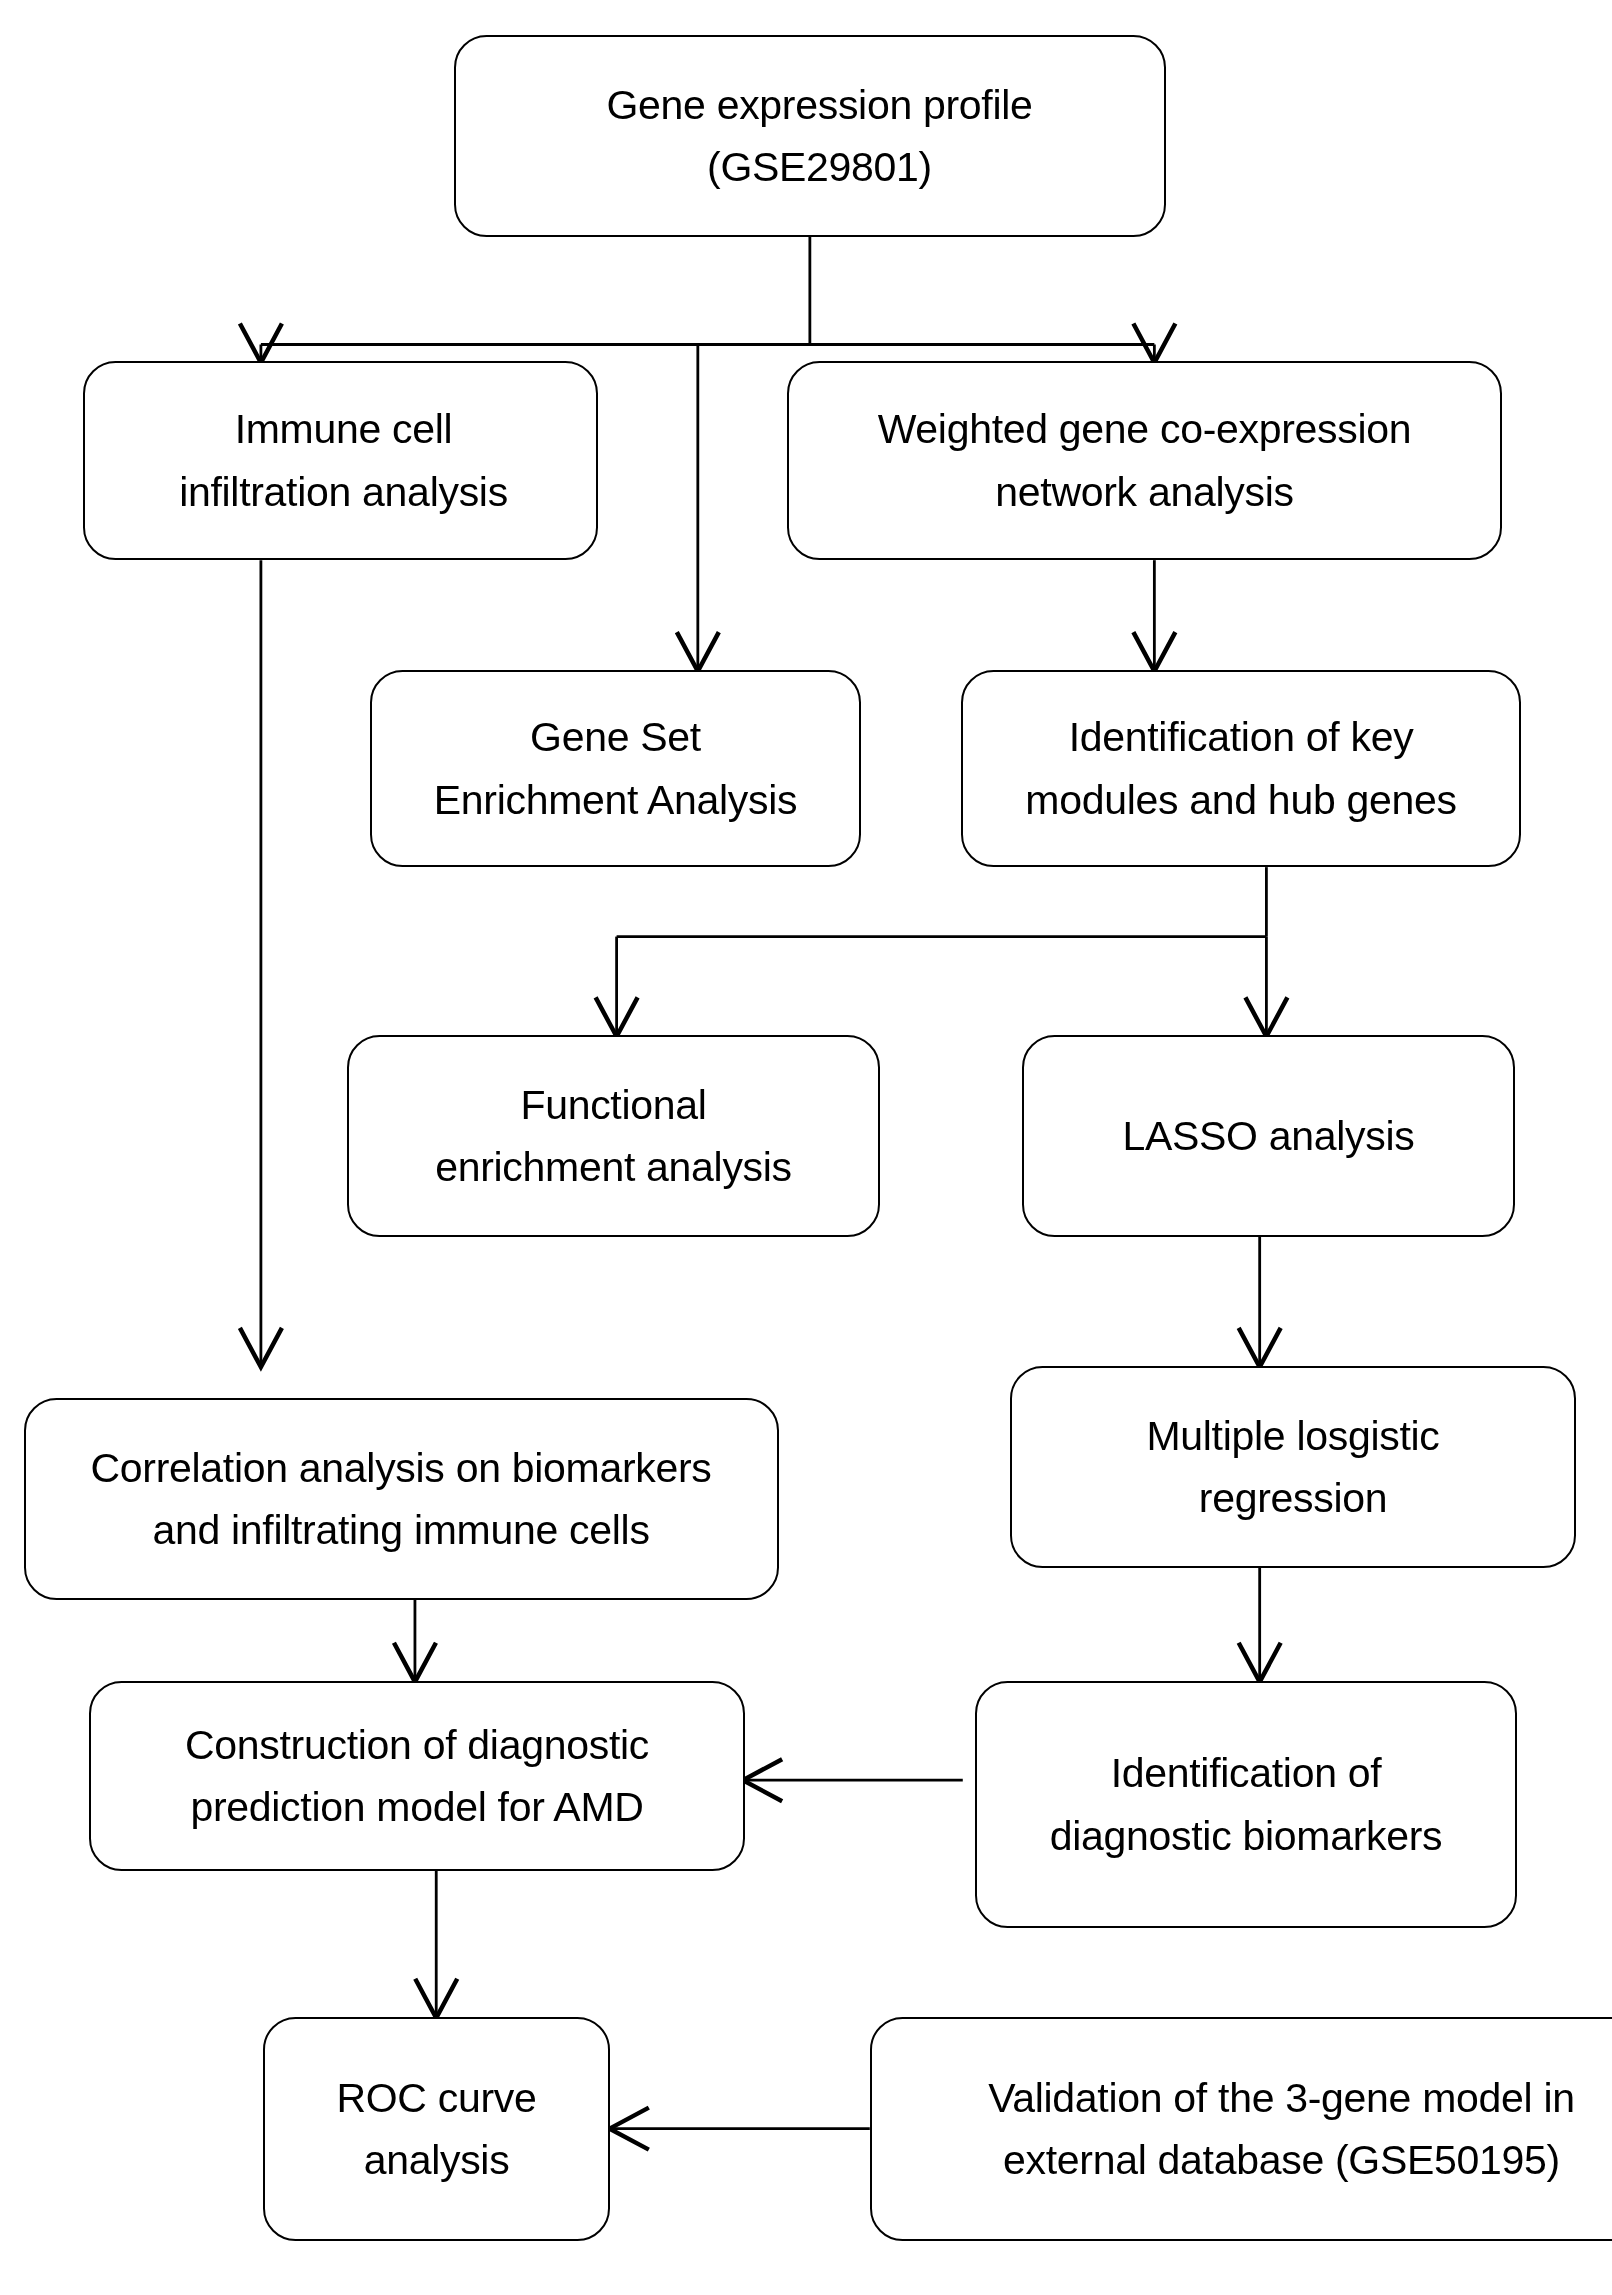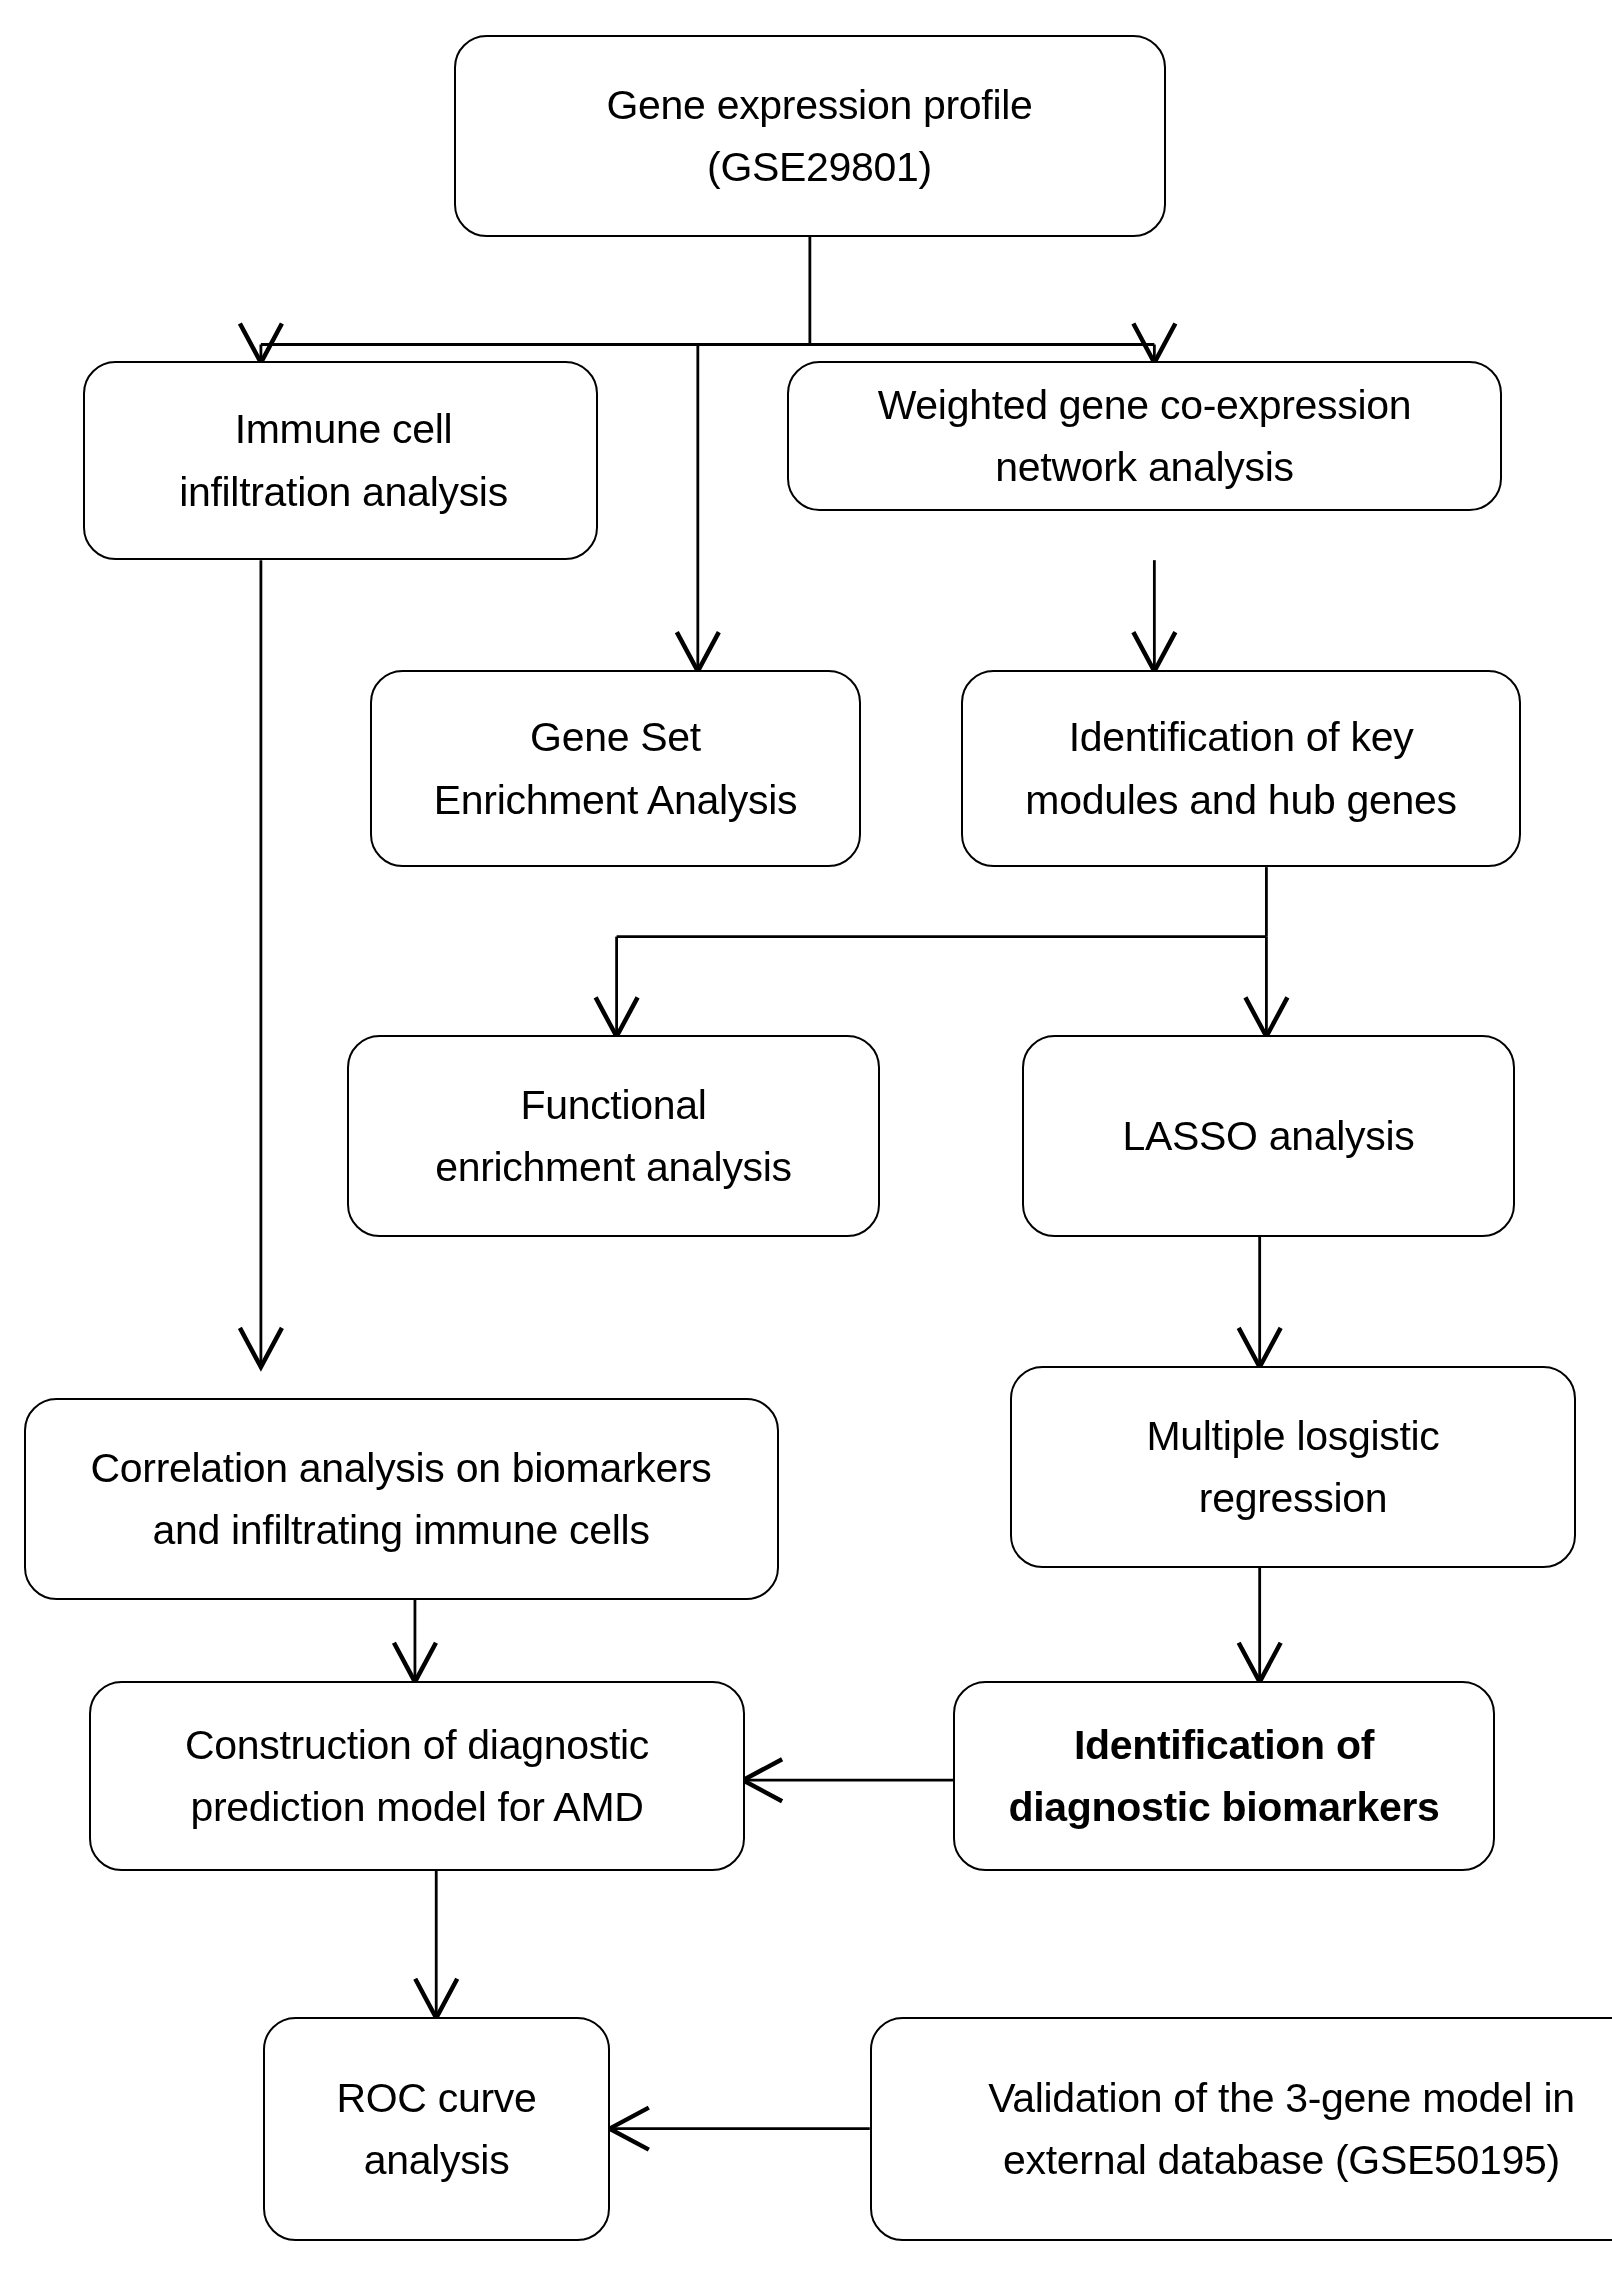--- a/index.html
+++ b/index.html
@@ -103,21 +103,21 @@
   <div class="node" style="left:454px; top:35px; width:712px; height:202px;padding-left:19px;">
     <span class="node-label">Gene expression profile
 (GSE29801)</span>
   </div>
 
   <div class="node" style="left:83px; top:361px; width:515px; height:199px;padding-left:6px;">
     <span class="node-label">Immune cell
 infiltration analysis</span>
   </div>
 
-  <div class="node" style="left:787px; top:361px; width:715px; height:150px;">
+  <div class="node" style="left:787px; top:361px; width:715px; height:199px;">
     <span class="node-label">Weighted gene co-expression
 network analysis</span>
   </div>
 
   <div class="node" style="left:370px; top:670px; width:491px; height:197px;align-items:center;">
     <span class="node-label">Gene Set
 Enrichment Analysis</span>
   </div>
 
   <div class="node" style="left:961px; top:670px; width:560px; height:197px;">
@@ -142,21 +142,21 @@
   <div class="node" style="left:1010px; top:1366px; width:566px; height:202px;">
     <span class="node-label">Multiple losgistic
 regression</span>
   </div>
 
   <div class="node" style="left:89px; top:1681px; width:656px; height:190px;">
     <span class="node-label">Construction of diagnostic
 prediction model for AMD</span>
   </div>
 
-  <div class="node" style="left:953px; top:1681px; width:542px; height:190px;font-weight:bold;">
+  <div class="node" style="left:975px; top:1681px; width:542px; height:247px;">
     <span class="node-label">Identification of
 diagnostic biomarkers</span>
   </div>
 
   <div class="node" style="left:263px; top:2017px; width:347px; height:224px;">
     <span class="node-label">ROC curve
 analysis</span>
   </div>
 
   <div class="node" style="left:870px; top:2017px; width:823px; height:224px;">

